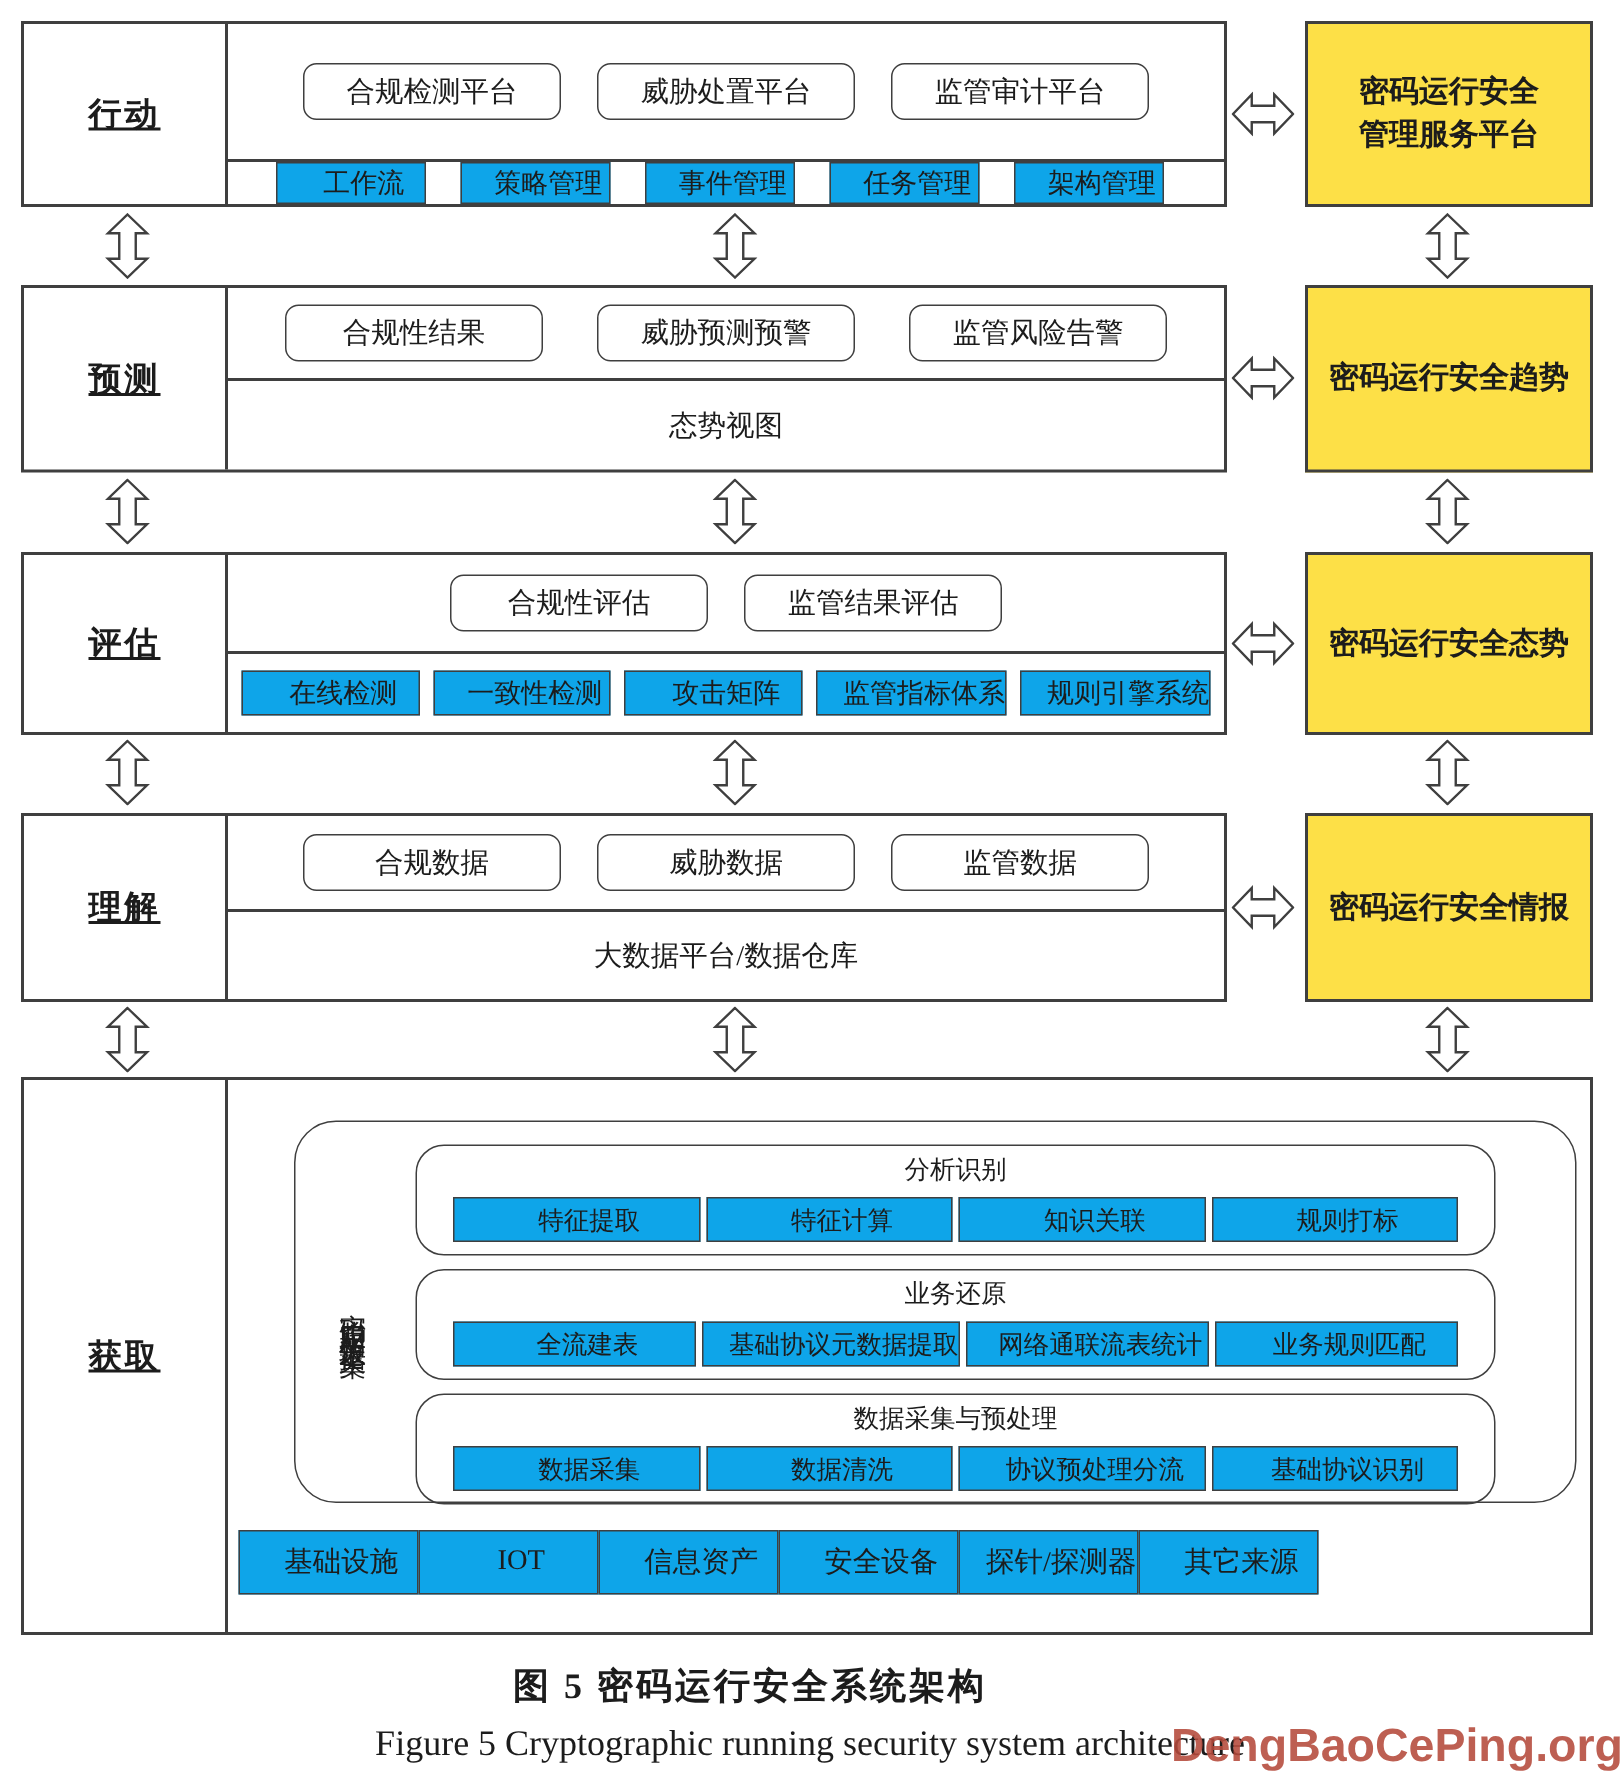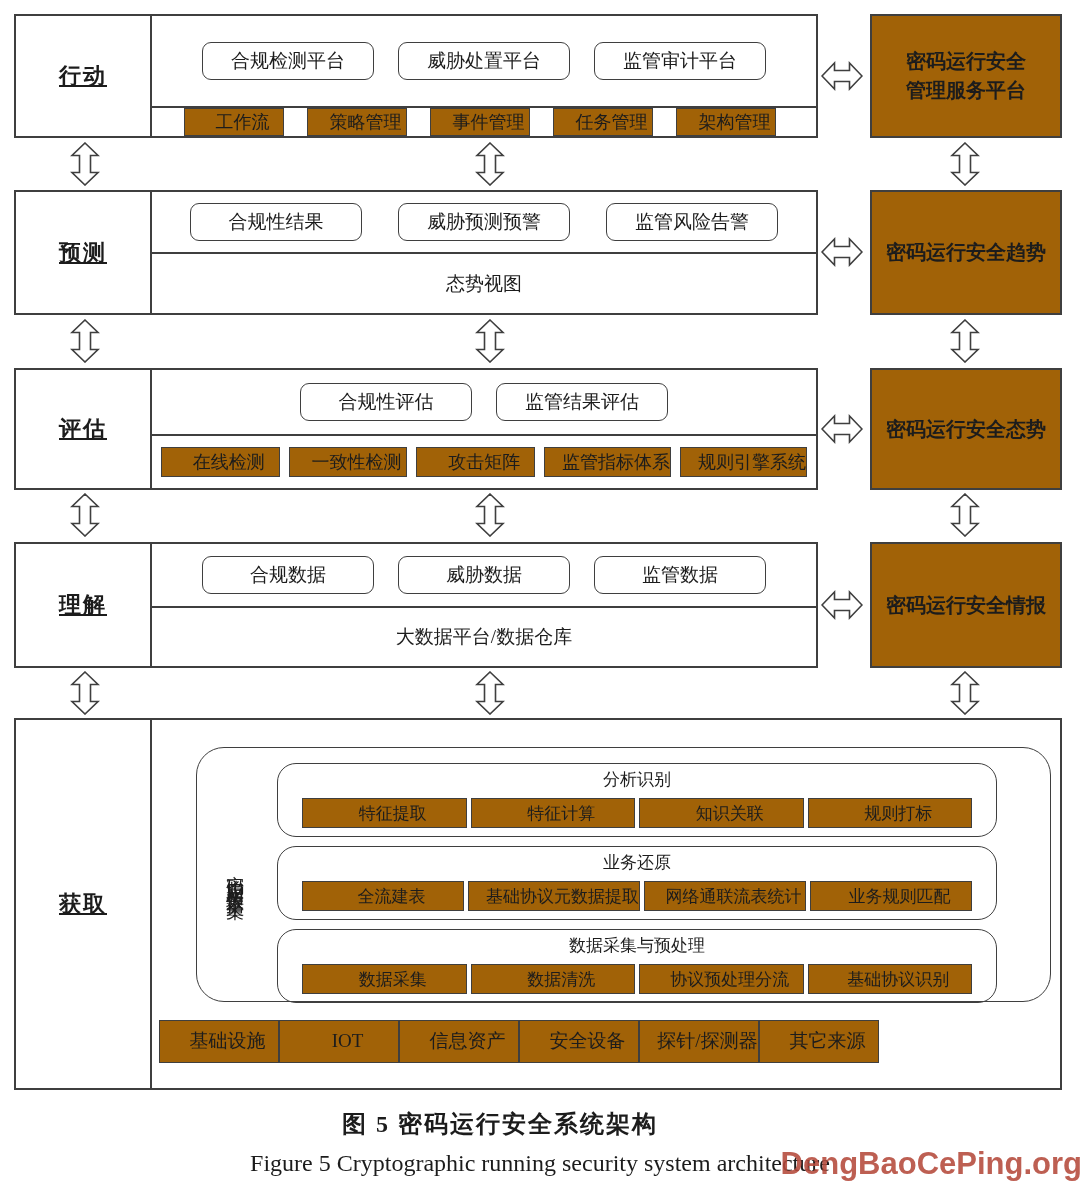--- a/index.html
+++ b/index.html
@@ -31,32 +31,32 @@
   .rbox{
     width:172px;height:38px;border:1.5px solid var(--ln);border-radius:9px;
     display:flex;align-items:center;justify-content:center;font-size:19px;
     box-sizing:border-box;background:#fff;
   }
   .sub-bottom{flex:1;display:flex;align-items:center;}
   .boxes-5a{justify-content:space-between;padding:0 40px 0 32px;}
   .boxes-5b{justify-content:space-between;padding:0 9px;gap:9px;}
   .sbox{
     border:1.5px solid var(--ln);display:flex;align-items:center;justify-content:center;
-    font-size:18px;box-sizing:border-box;background:#a16207;white-space:nowrap;padding-left:17px;
+    font-size:18px;box-sizing:border-box;background:#0ea5e9;white-space:nowrap;padding-left:17px;
   }
   .b5a{width:100px;height:28px;}
   .b5b{flex:1;height:30px;}
   .bottom-center{flex:1;display:flex;align-items:center;justify-content:center;font-size:19px;}
   
   .right-box{
     position:absolute;left:870px;width:192px;border:2px solid var(--ln);
     display:flex;flex-direction:column;align-items:center;justify-content:center;
     font-family:"Liberation Sans","DejaVu Sans",sans-serif;
     font-weight:700;font-size:20px;text-align:center;line-height:1.45;
-    box-sizing:border-box;background:#a16207;
+    box-sizing:border-box;background:#fde047;
   }
   
   .arrow{position:absolute;fill:#fff;stroke:var(--ln);stroke-width:1.6;stroke-linejoin:miter;}
   .varrow{width:30px;height:44px;}
   .harrow{width:42px;height:30px;}
   
   .row5{position:absolute;left:14px;top:718px;width:1048px;height:372px;
     border:2px solid var(--ln);display:flex;box-sizing:border-box;background:#fff;}
   .acq-content{flex:1;position:relative;min-width:0;}
   .acq-container{

